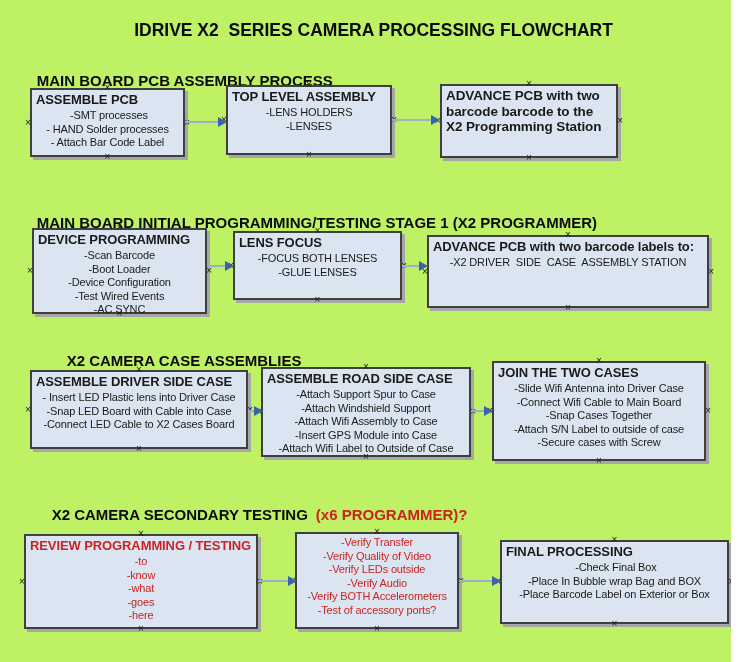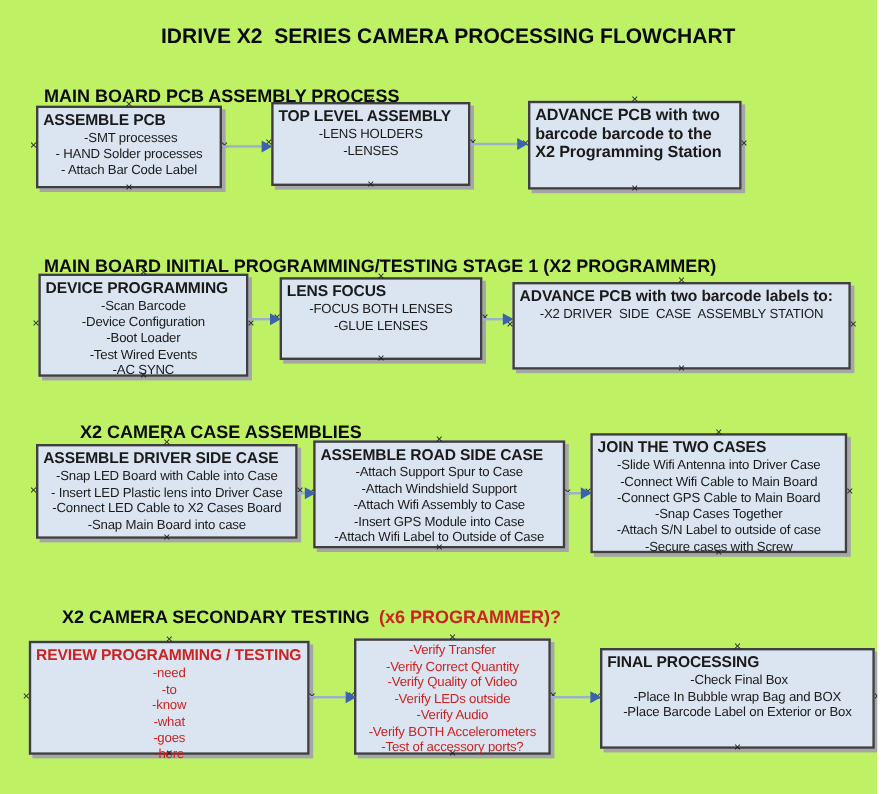--- a/index.html
+++ b/index.html
@@ -113,22 +113,22 @@
     <div class="box-title">ADVANCE PCB with two barcode barcode to the  X2 Programming Station</div>
   <span class="xmark xmark-top">×</span>
       <span class="xmark xmark-bottom">×</span>
       <span class="xmark xmark-left">×</span>
       <span class="xmark xmark-right">×</span>
     </div>
 
   <div class="fc-box s2a">
     <div class="box-title">DEVICE PROGRAMMING</div>
     <div class="box-item">-Scan Barcode</div>
+    <div class="box-item">-Boot Loader</div>
     <div class="box-item">-Device Configuration</div>
-    <div class="box-item">-Boot Loader</div>
     <div class="box-item">-Test Wired Events</div>
     <div class="box-item">-AC SYNC</div>
   <span class="xmark xmark-top">×</span>
       <span class="xmark xmark-bottom">×</span>
       <span class="xmark xmark-left">×</span>
       <span class="xmark xmark-right">×</span>
     </div>
   <div class="fc-box s2b">
     <div class="box-title">LENS FOCUS</div>
     <div class="box-item">-FOCUS BOTH LENSES</div>
@@ -142,24 +142,23 @@
     <div class="box-title">ADVANCE PCB with two barcode labels to:</div>
     <div class="box-item">-X2 DRIVER  SIDE  CASE  ASSEMBLY STATION</div>
   <span class="xmark xmark-top">×</span>
       <span class="xmark xmark-bottom">×</span>
       <span class="xmark xmark-left">×</span>
       <span class="xmark xmark-right">×</span>
     </div>
 
   <div class="fc-box s3a">
     <div class="box-title">ASSEMBLE DRIVER SIDE CASE</div>
+    <div class="box-item">- Insert LED Plastic lens into Driver Case</div>
     <div class="box-item">-Snap LED Board with Cable into Case</div>
-    <div class="box-item">- Insert LED Plastic lens into Driver Case</div>
     <div class="box-item">-Connect LED Cable to X2 Cases Board</div>
-    <div class="box-item">-Snap Main Board into case</div>
   <span class="xmark xmark-top">×</span>
       <span class="xmark xmark-bottom">×</span>
       <span class="xmark xmark-left">×</span>
       <span class="xmark xmark-right">×</span>
     </div>
   <div class="fc-box s3b">
     <div class="box-title">ASSEMBLE ROAD SIDE CASE</div>
     <div class="box-item">-Attach Support Spur to Case</div>
     <div class="box-item">-Attach Windshield Support</div>
     <div class="box-item">-Attach Wifi Assembly to Case</div>
@@ -167,46 +166,43 @@
     <div class="box-item">-Attach Wifi Label to Outside of Case</div>
   <span class="xmark xmark-top">×</span>
       <span class="xmark xmark-bottom">×</span>
       <span class="xmark xmark-left">×</span>
       <span class="xmark xmark-right">×</span>
     </div>
   <div class="fc-box s3c">
     <div class="box-title">JOIN THE TWO CASES</div>
     <div class="box-item">-Slide Wifi Antenna into Driver Case</div>
     <div class="box-item">-Connect Wifi Cable to Main Board</div>
-    <div class="box-item">-Connect GPS Cable to Main Board</div>
     <div class="box-item">-Snap Cases Together</div>
     <div class="box-item">-Attach S/N Label to outside of case</div>
     <div class="box-item">-Secure cases with Screw</div>
   <span class="xmark xmark-top">×</span>
       <span class="xmark xmark-bottom">×</span>
       <span class="xmark xmark-left">×</span>
       <span class="xmark xmark-right">×</span>
     </div>
 
   <div class="fc-box s4a red-text">
     <div class="box-title">REVIEW PROGRAMMING / TESTING</div>
-    <div class="box-item">-need</div>
     <div class="box-item">-to</div>
     <div class="box-item">-know</div>
     <div class="box-item">-what</div>
     <div class="box-item">-goes</div>
     <div class="box-item">-here</div>
   <span class="xmark xmark-top">×</span>
       <span class="xmark xmark-bottom">×</span>
       <span class="xmark xmark-left">×</span>
       <span class="xmark xmark-right">×</span>
     </div>
   <div class="fc-box s4b red-text">
     <div class="box-item">-Verify Transfer</div>
-    <div class="box-item">-Verify Correct Quantity</div>
     <div class="box-item">-Verify Quality of Video</div>
     <div class="box-item">-Verify LEDs outside</div>
     <div class="box-item">-Verify Audio</div>
     <div class="box-item">-Verify BOTH Accelerometers</div>
     <div class="box-item">-Test of accessory ports?</div>
   <span class="xmark xmark-top">×</span>
       <span class="xmark xmark-bottom">×</span>
       <span class="xmark xmark-left">×</span>
       <span class="xmark xmark-right">×</span>
     </div>

